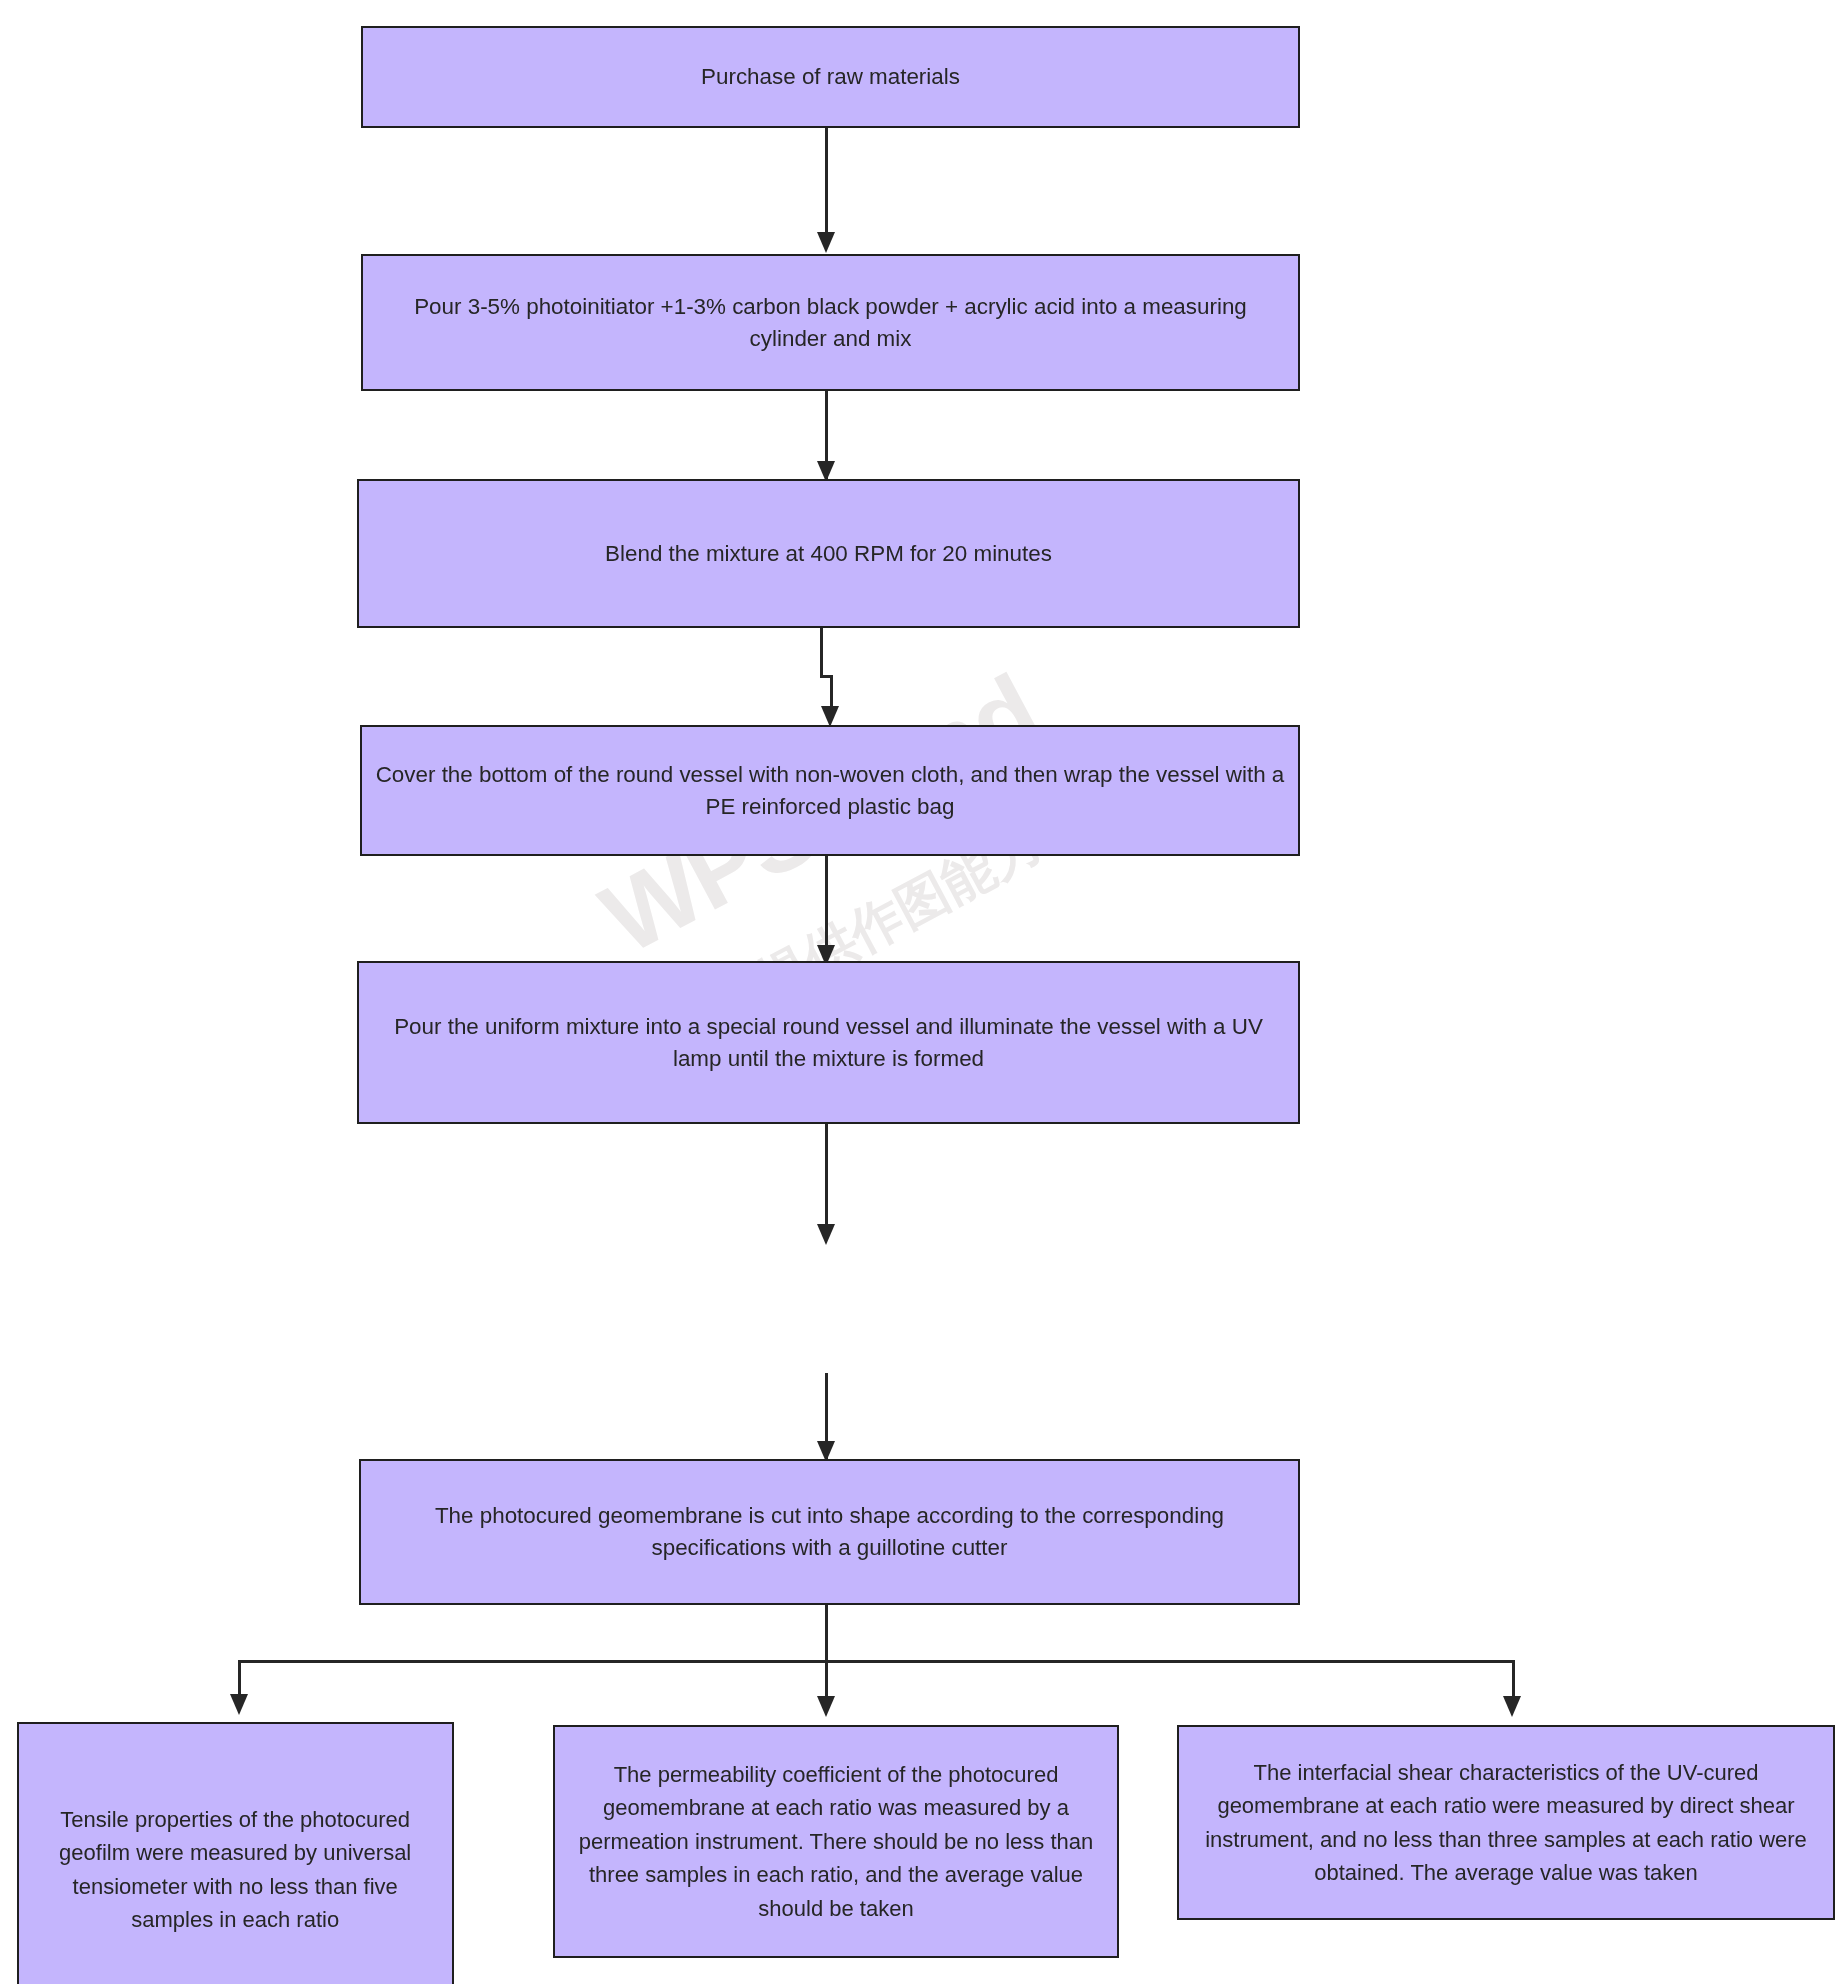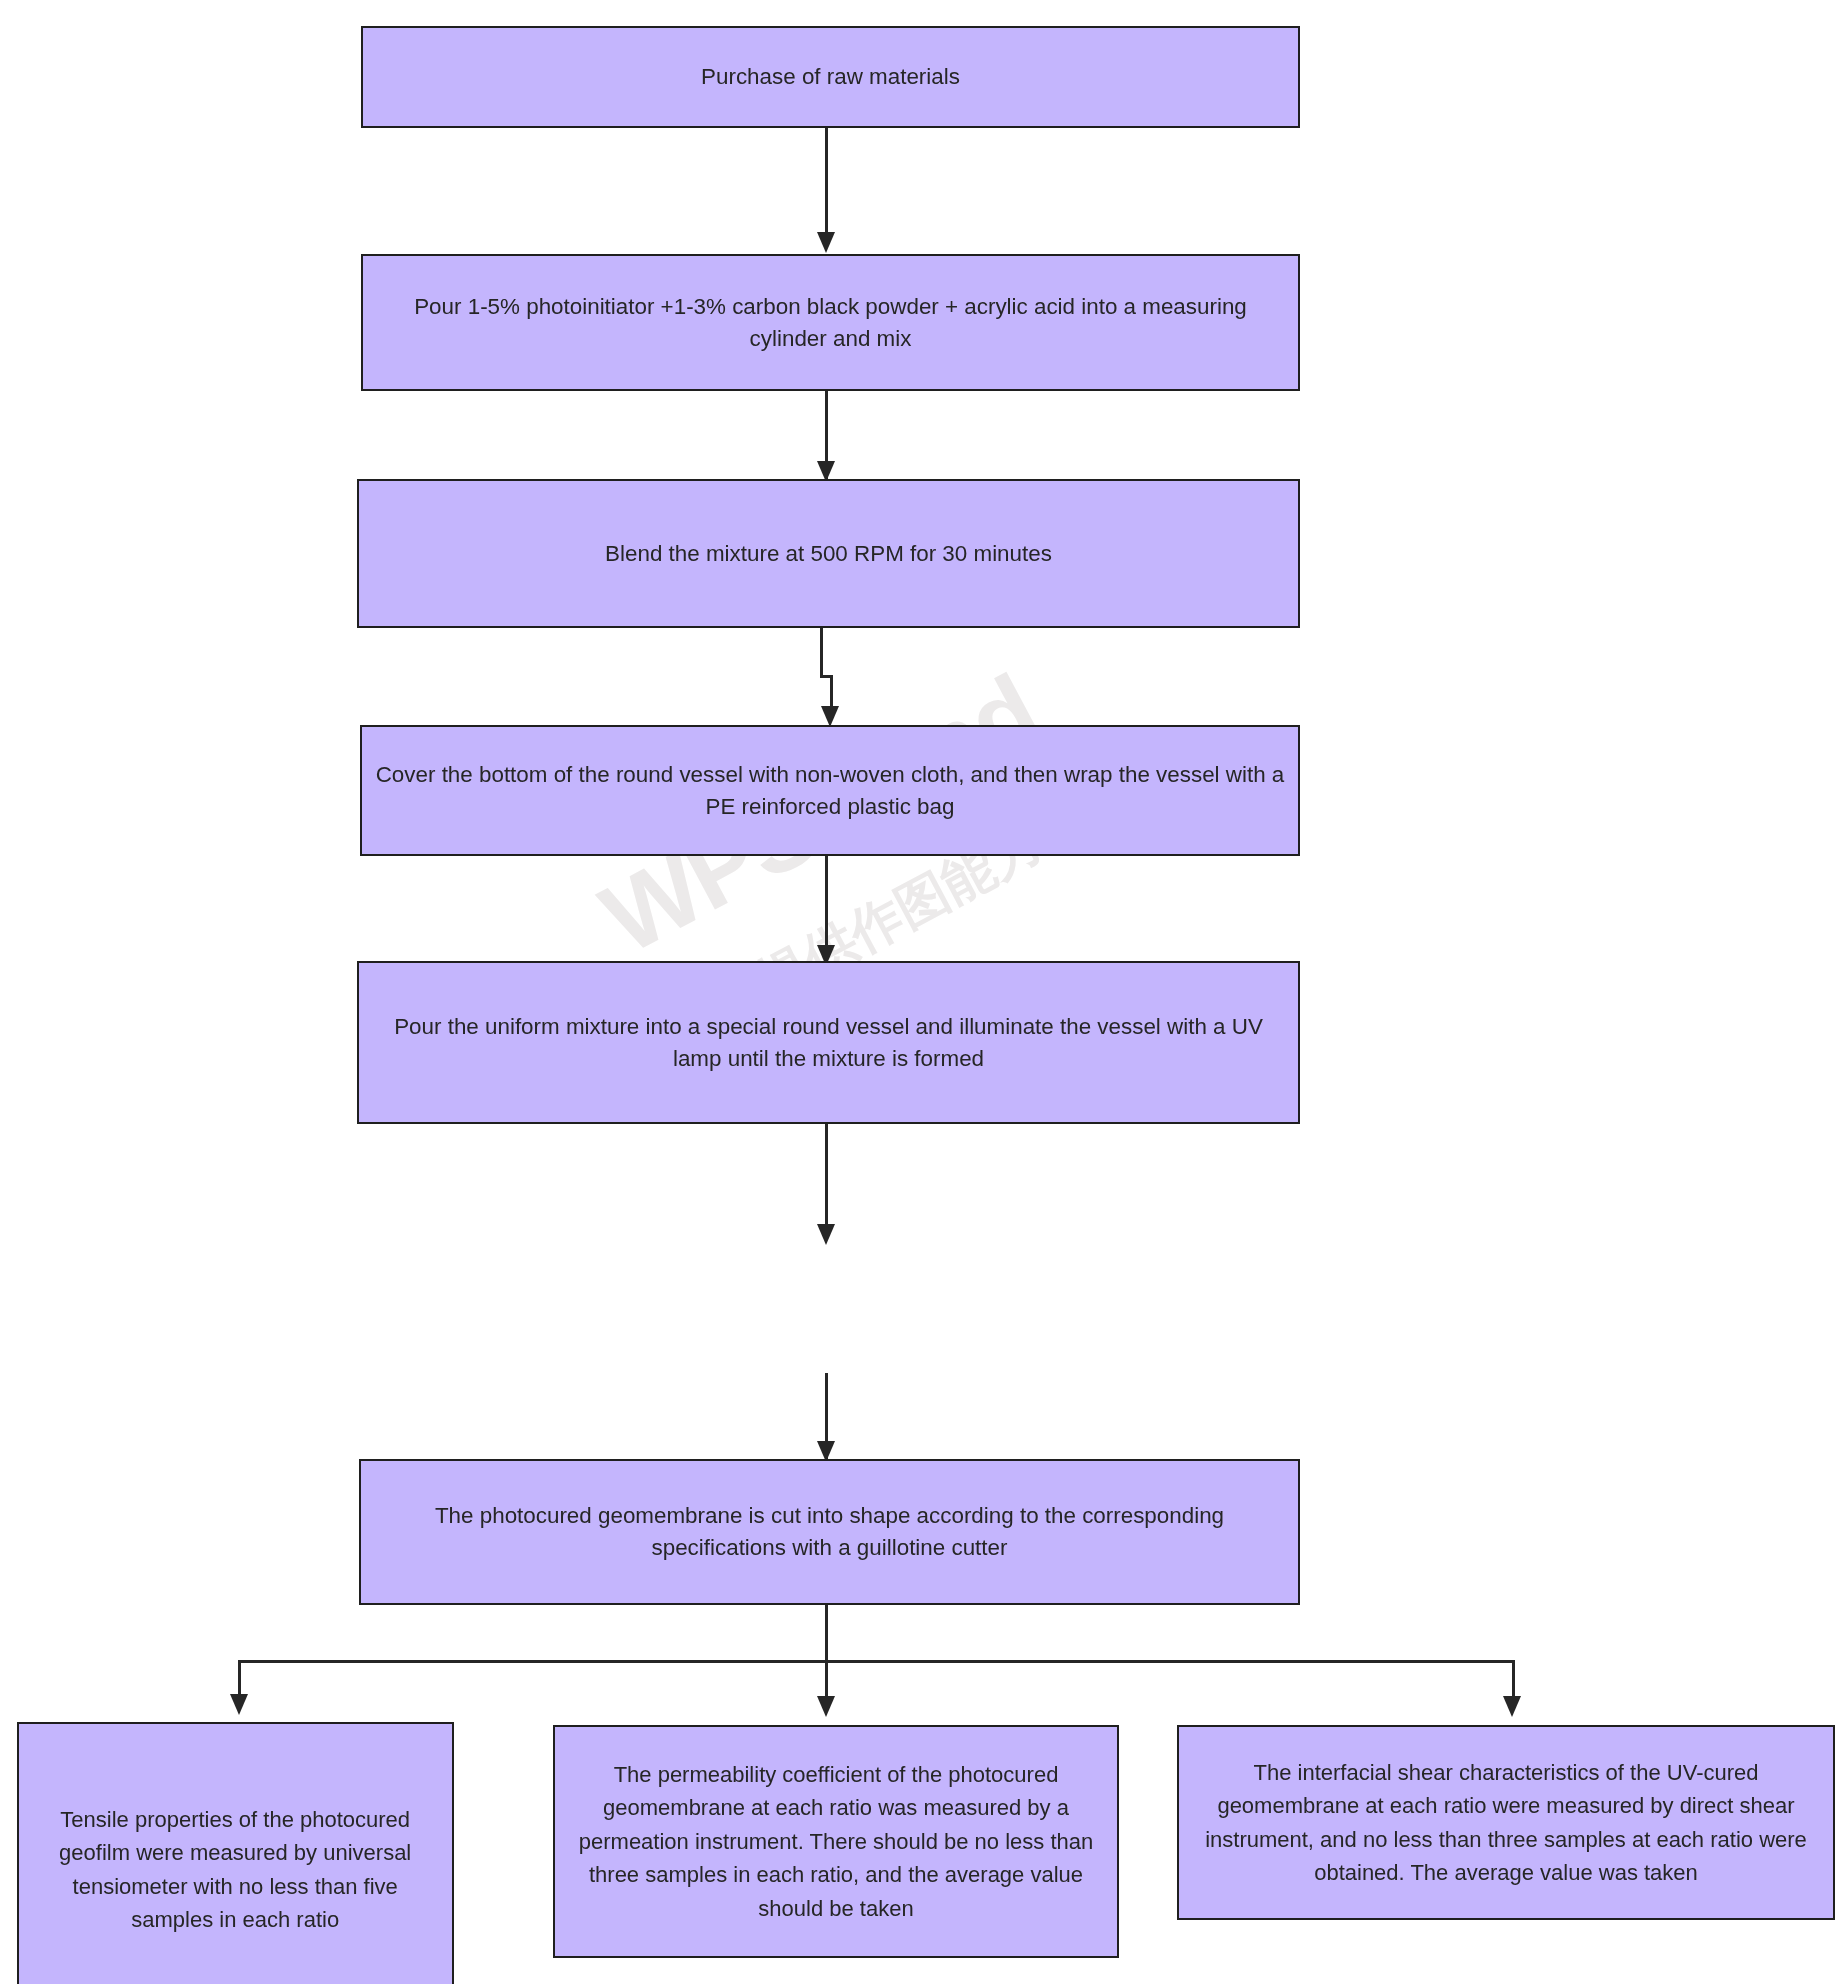--- a/index.html
+++ b/index.html
@@ -137,25 +137,25 @@
   <div class="arrowhead" style="left:817px; top:1696px;"></div>
 
   <div class="vline" style="left:1512px; top:1660px; height:47px;"></div>
   <div class="arrowhead" style="left:1503px; top:1696px;"></div>
 
   <div class="node" style="left:361px; top:25.5px; width:939px; height:102px;">
     <span class="node-text">Purchase of raw materials</span>
   </div>
 
   <div class="node" style="left:361px; top:254px; width:939px; height:137px;">
-    <span class="node-text">Pour 1-5% photoinitiator +1-3% carbon black powder + acrylic acid into a measuring cylinder and mix</span>
+    <span class="node-text">Pour 3-5% photoinitiator +1-3% carbon black powder + acrylic acid into a measuring cylinder and mix</span>
   </div>
 
   <div class="node" style="left:357px; top:479px; width:943px; height:149px;">
-    <span class="node-text">Blend the mixture at 500 RPM for 30 minutes</span>
+    <span class="node-text">Blend the mixture at 400 RPM for 20 minutes</span>
   </div>
 
   <div class="node" style="left:360px; top:725px; width:940px; height:131px;">
     <span class="node-text">Cover the bottom of the round vessel with non-woven cloth, and then wrap the vessel with a PE reinforced plastic bag</span>
   </div>
 
   <div class="node" style="left:357px; top:961px; width:943px; height:163px;">
     <span class="node-text">Pour the uniform mixture into a special round vessel and illuminate the vessel with a UV lamp until the mixture is formed</span>
   </div>
 

